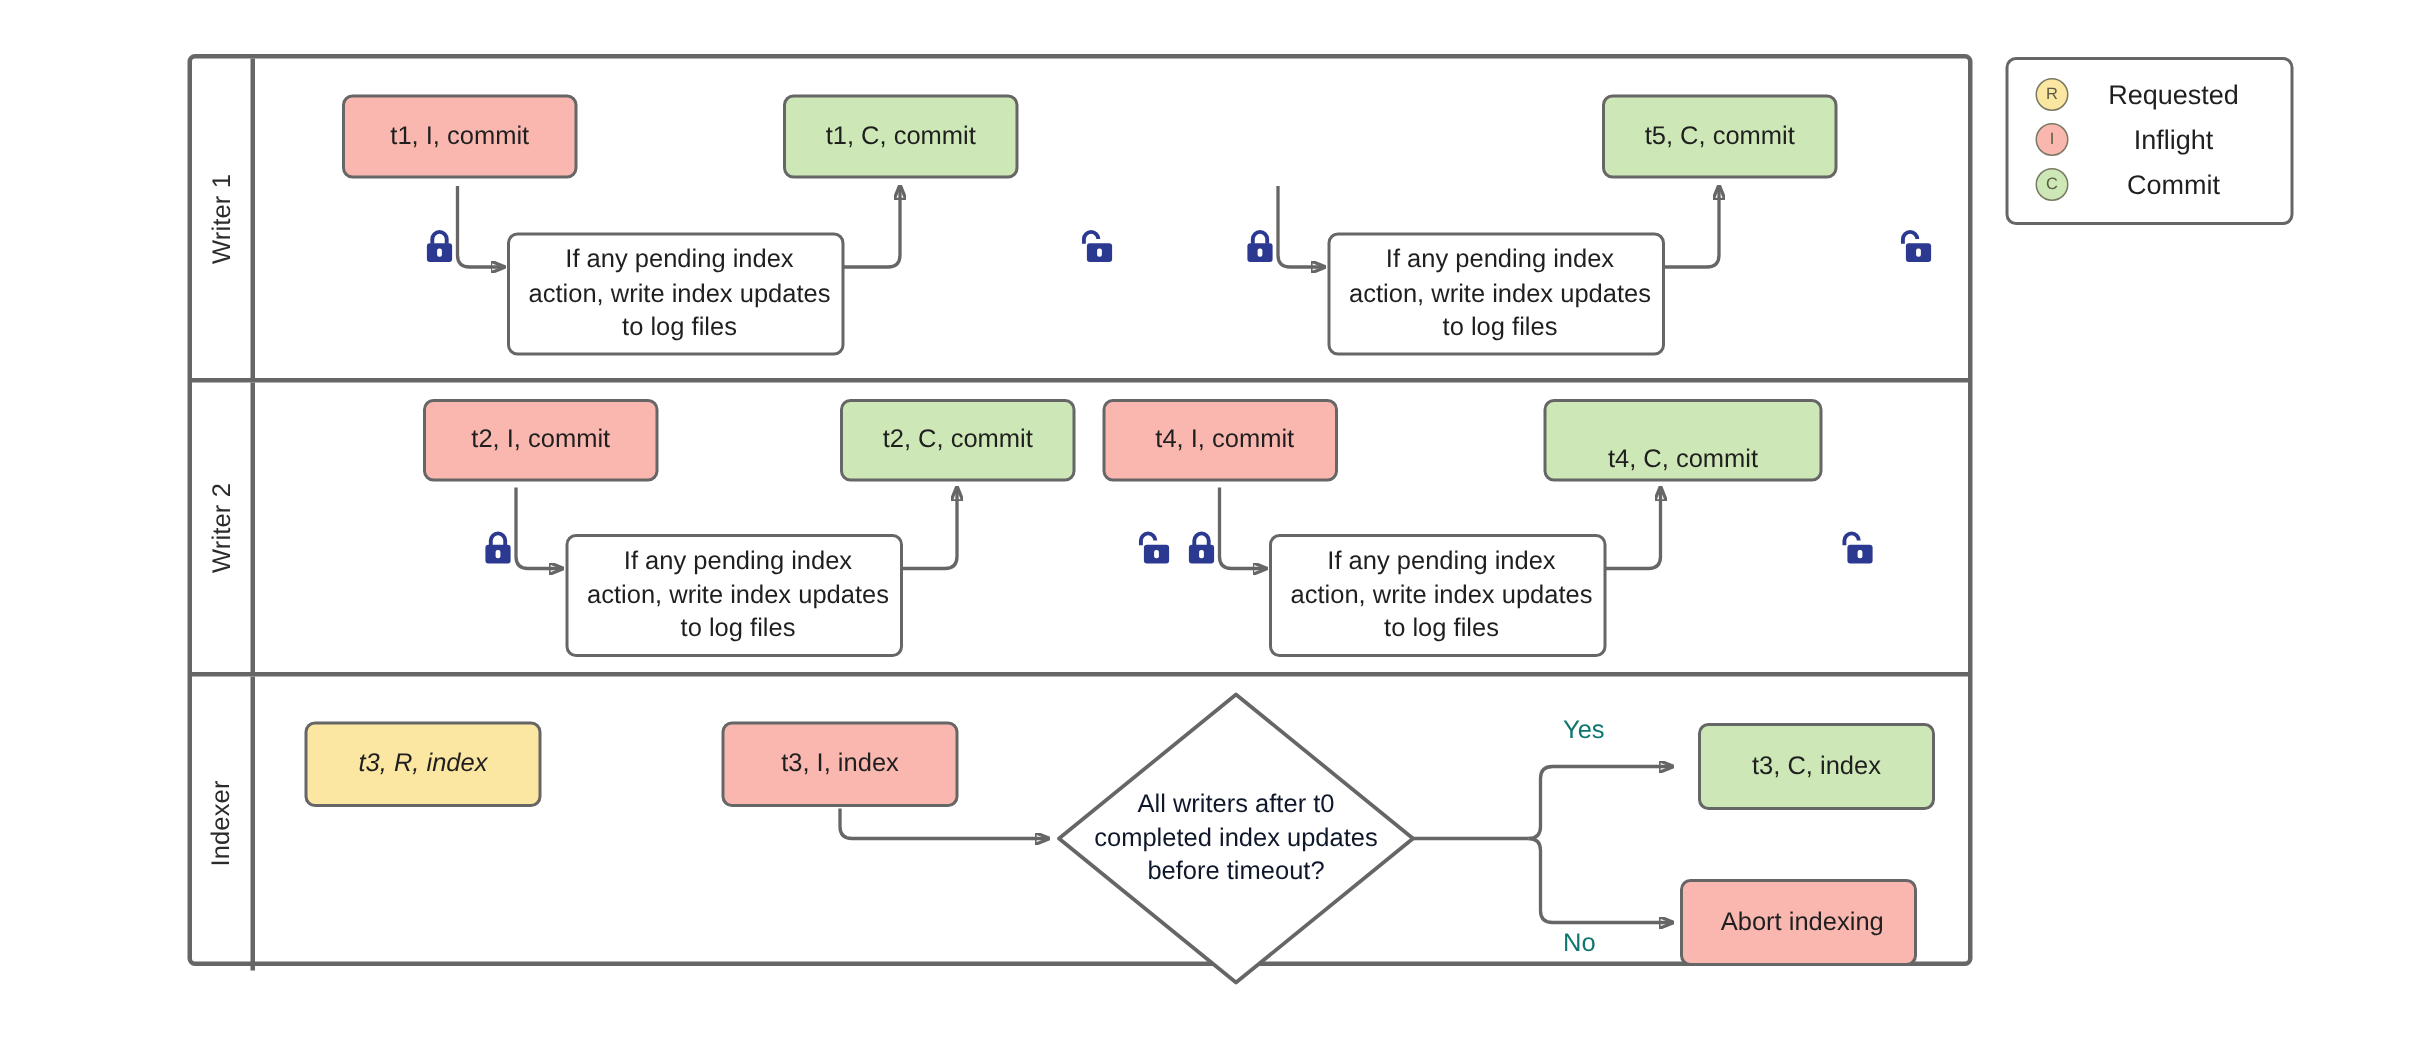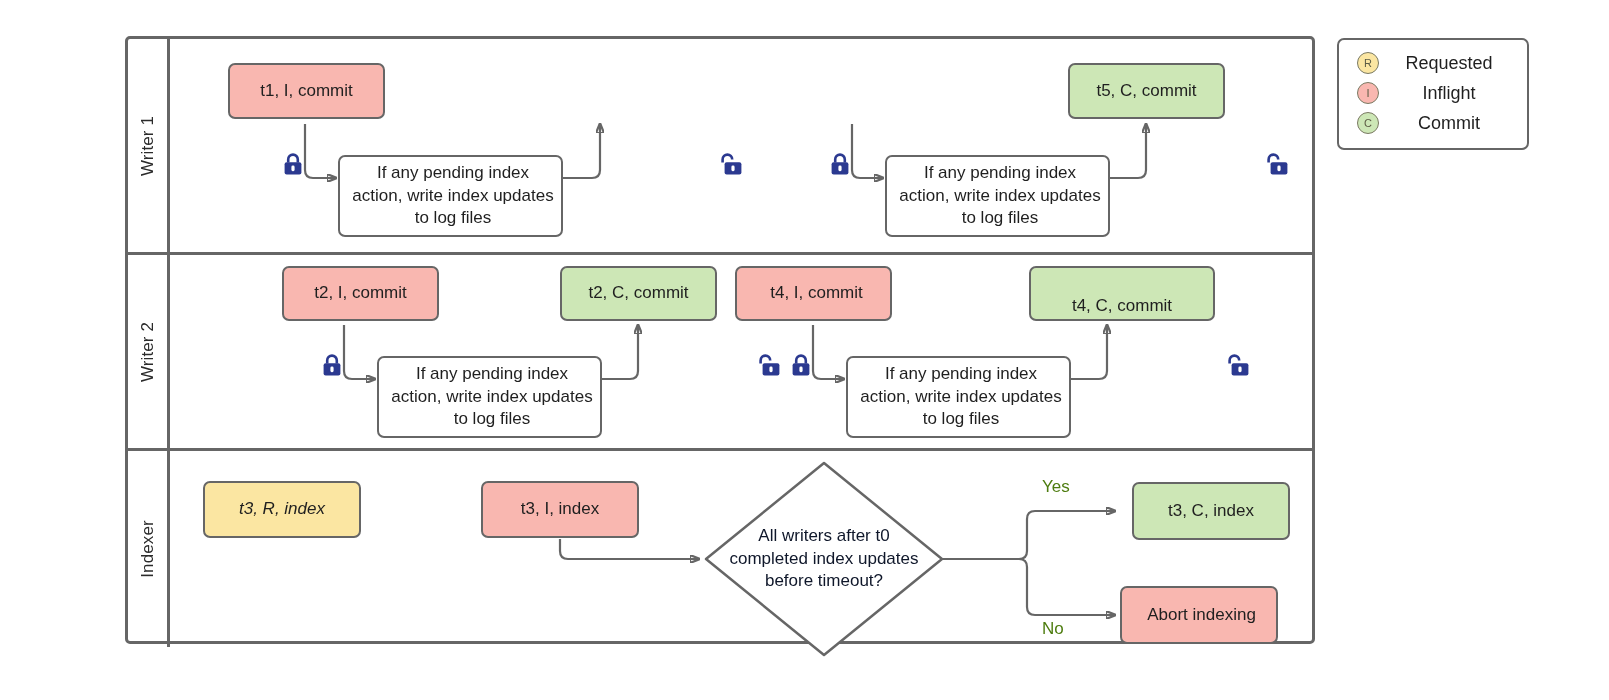--- a/index.html
+++ b/index.html
@@ -113,21 +113,21 @@
     width: 22px;
     height: 24px;
     z-index: 6;
   }
   .lock svg { display: block; }
 
   
   .edge-label {
     position: absolute;
     font-size: 17px;
-    color: #4d7c0f;
+    color: #0f766e;
     background: transparent;
     white-space: nowrap;
     z-index: 5;
   }
 
   
   #legend {
     position: absolute;
     left: 1337px;
     top: 38px;
@@ -193,20 +193,23 @@
       </svg>
 
       <div class="node inflight" style="left:58px; top:24px; width:157px; height:56px;">
         <span>t1, I, commit</span>
       </div>
 
       <div class="node plain" style="left:168px; top:116px; width:225px; height:82px;">
         <span>If any pending index action, write index updates to log files</span>
       </div>
 
+      <div class="node commit" style="left:352px; top:24px; width:157px; height:56px;">
+        <span>t1, C, commit</span>
+      </div>
 
 
       <div class="node plain" style="left:715px; top:116px; width:225px; height:82px;">
         <span>If any pending index action, write index updates to log files</span>
       </div>
 
       <div class="node commit" style="left:898px; top:24px; width:157px; height:56px;">
         <span>t5, C, commit</span>
       </div>
 

